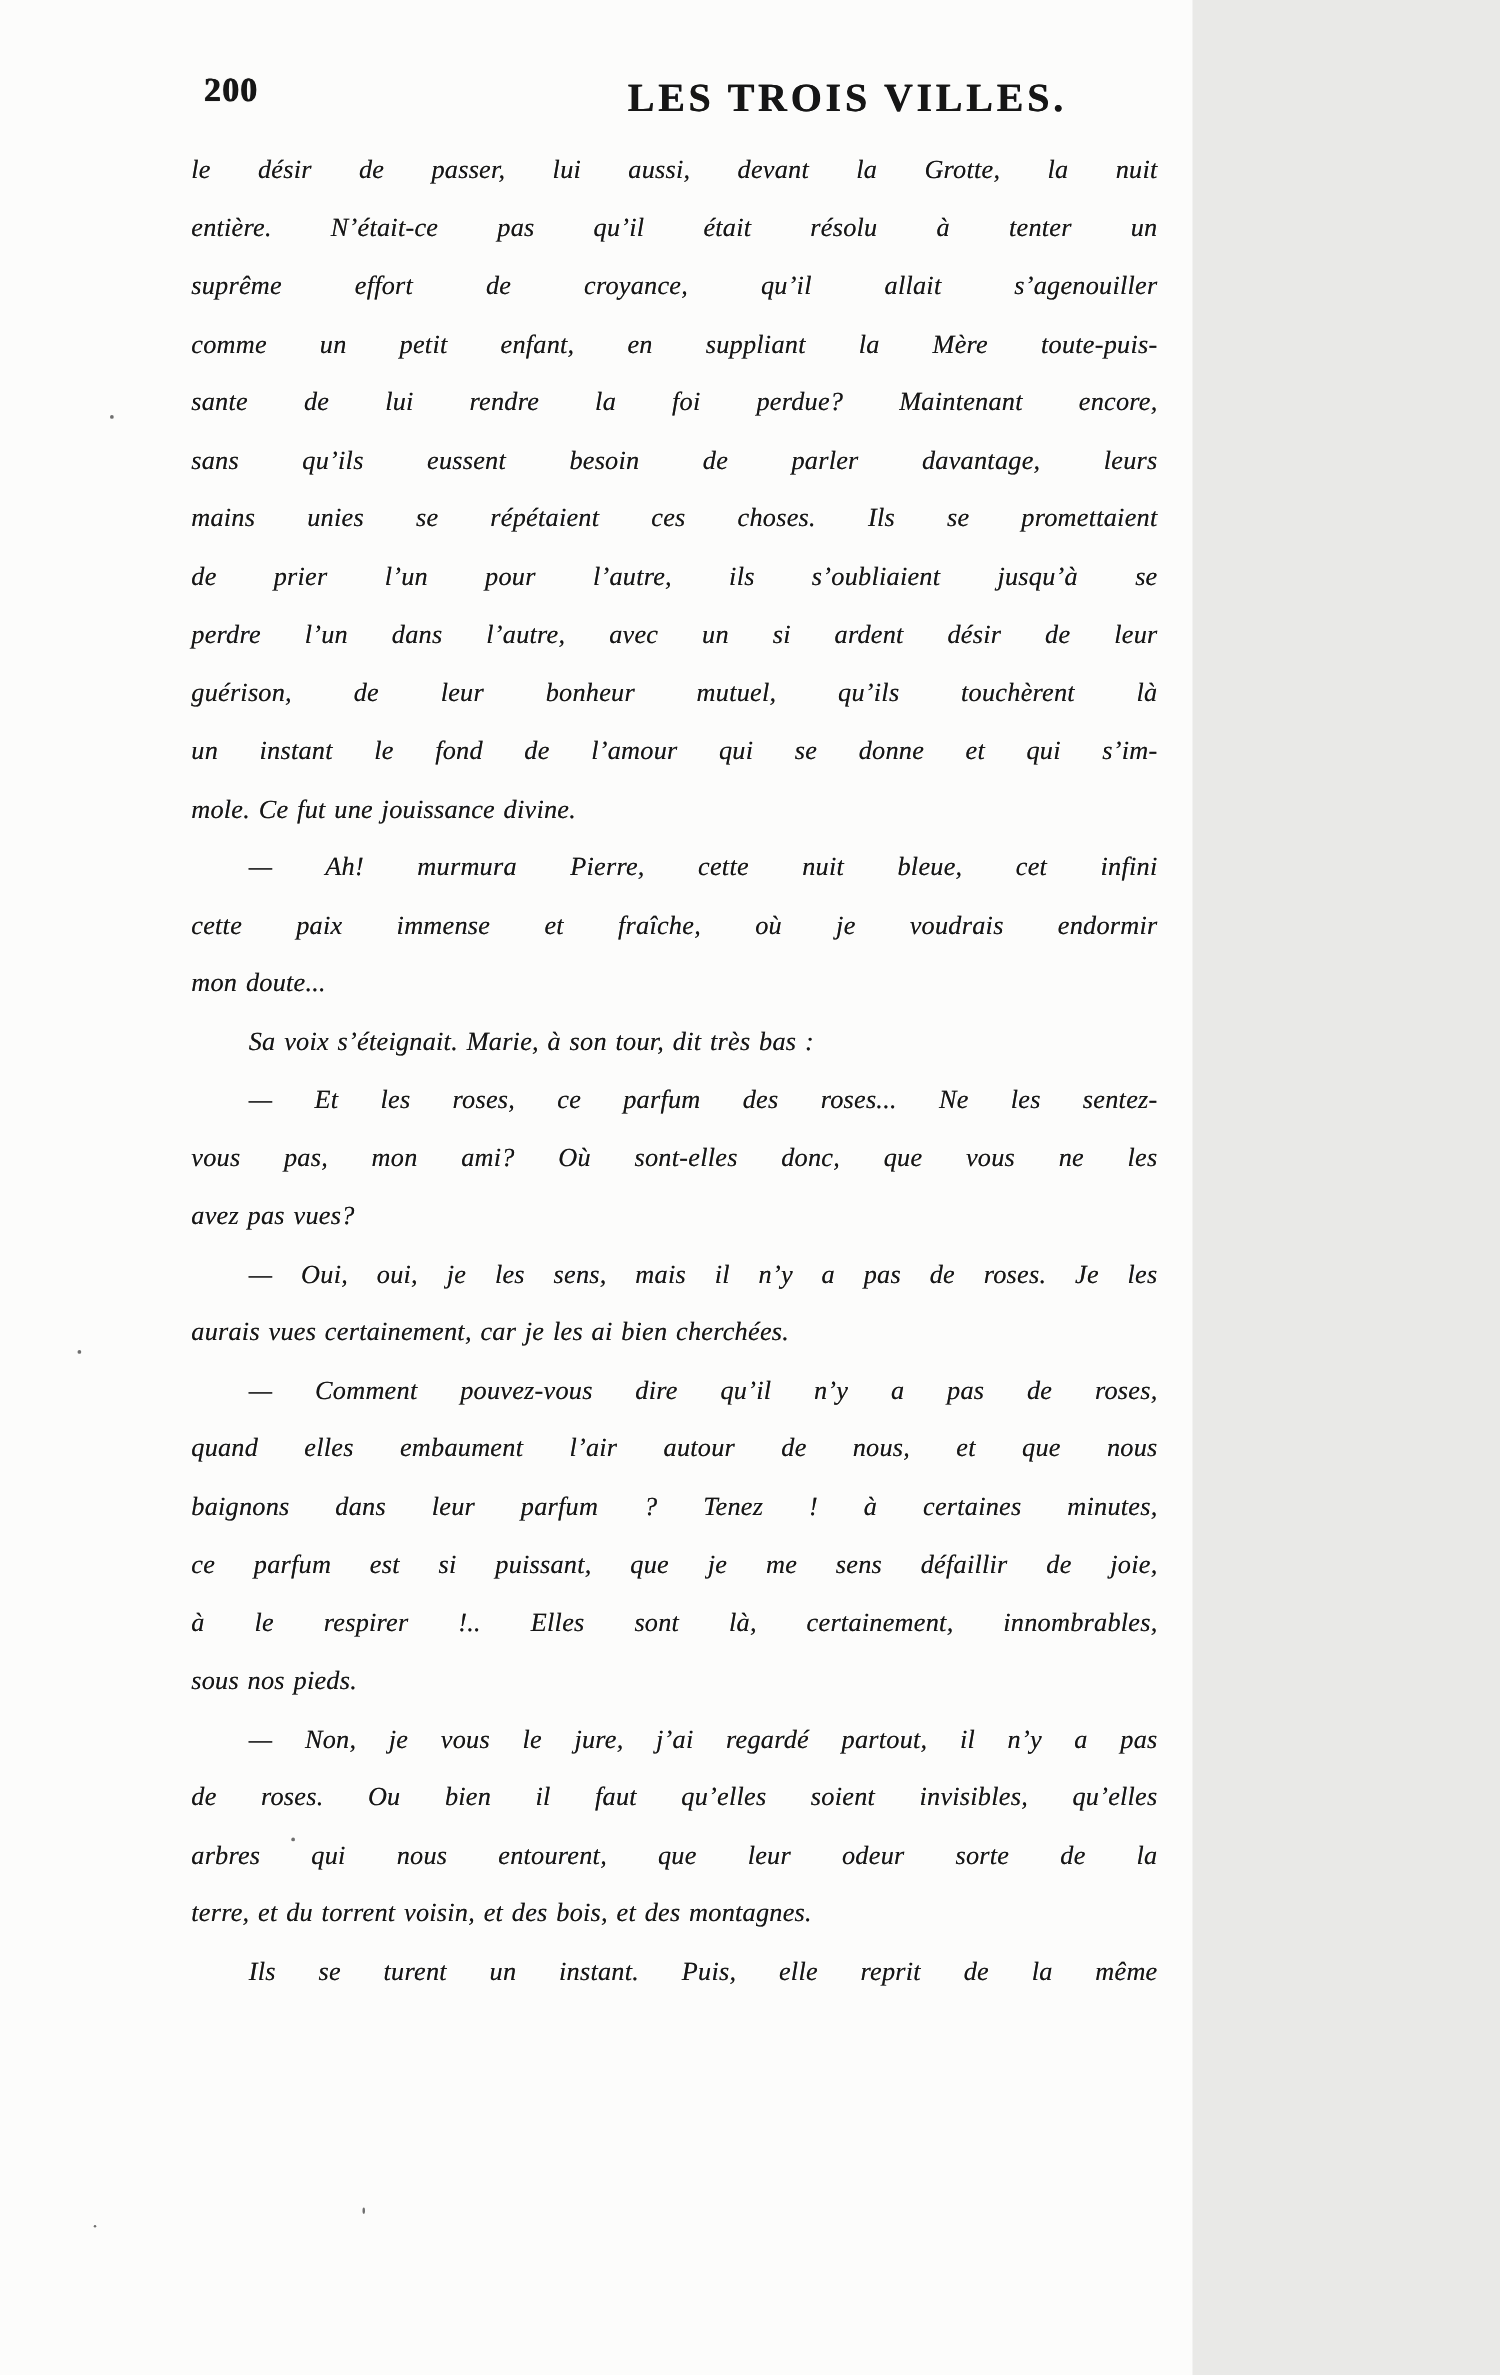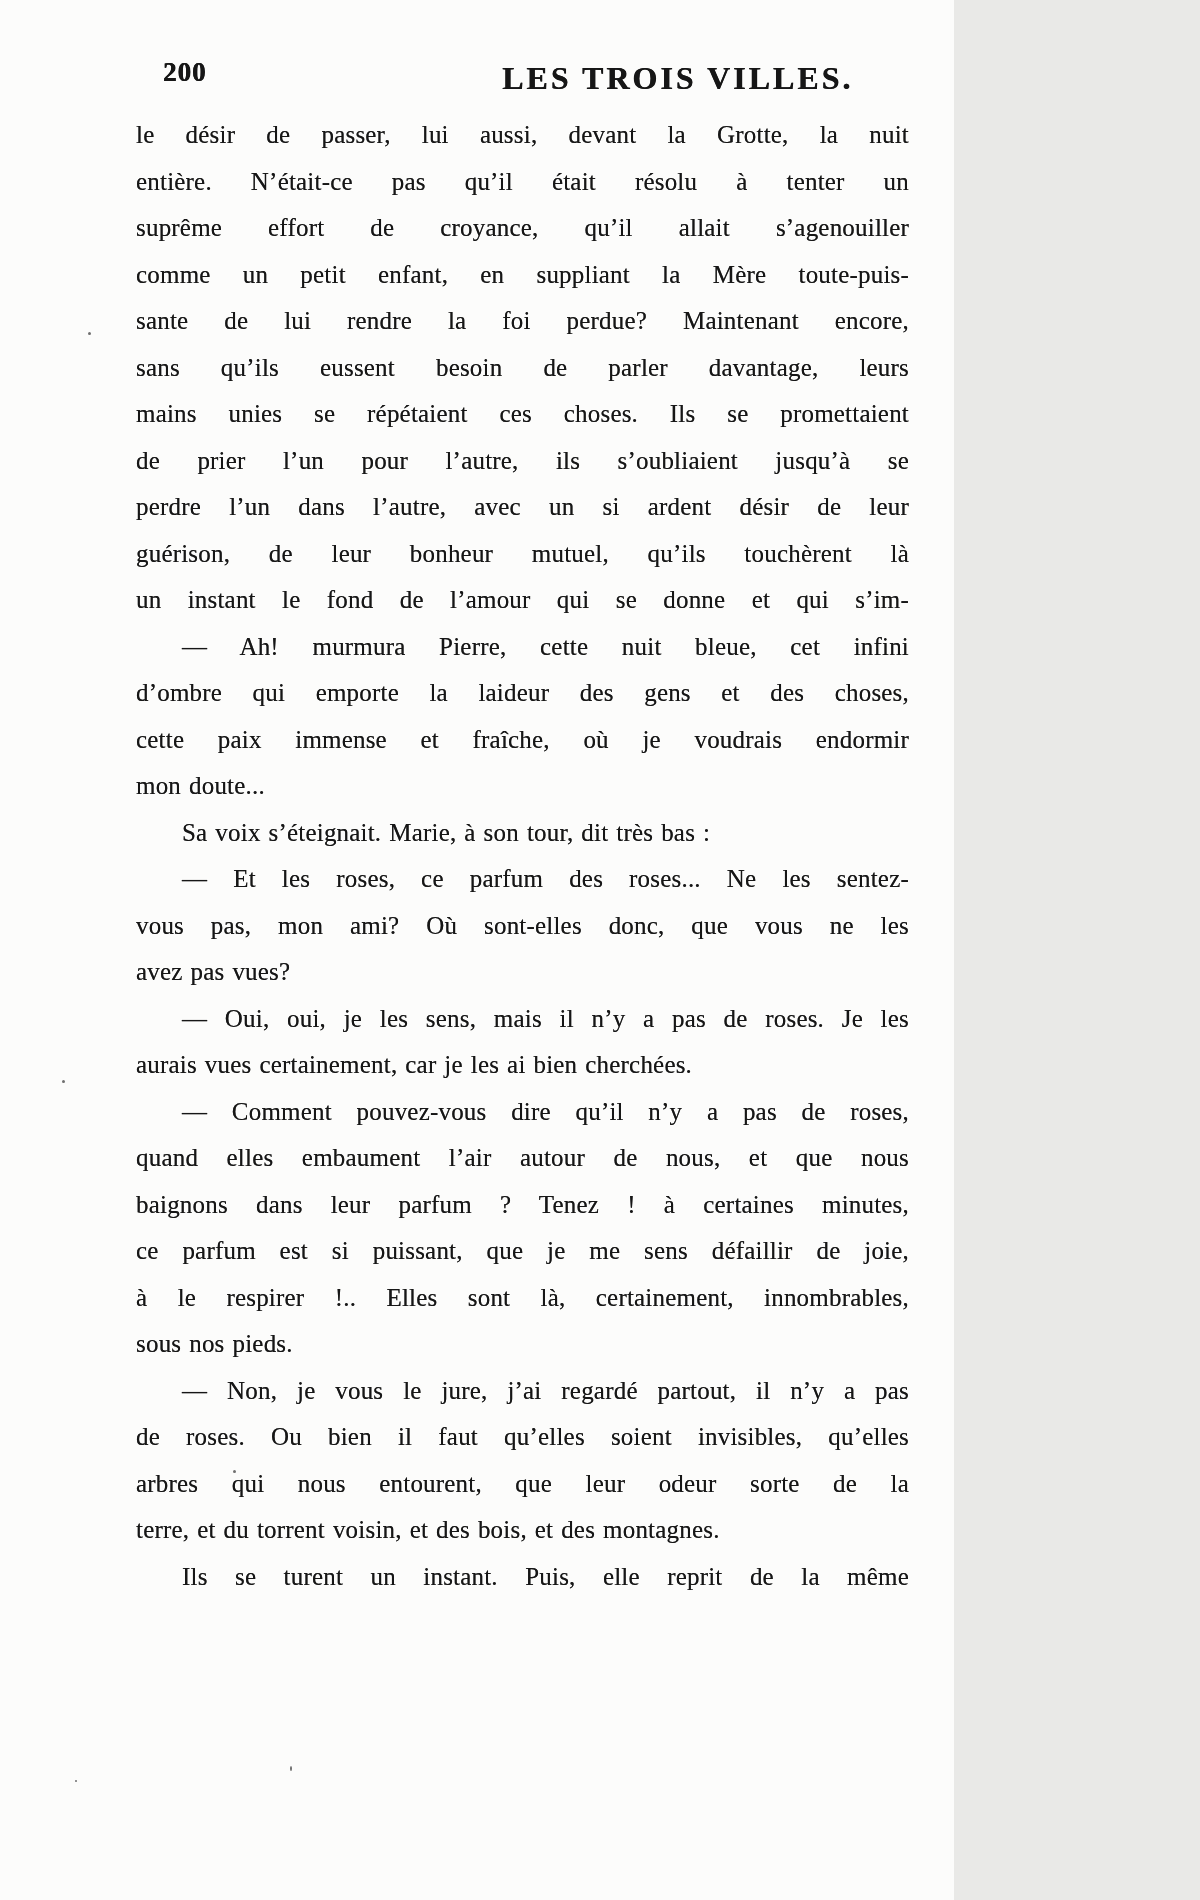--- a/index.html
+++ b/index.html
@@ -22,24 +22,25 @@
     text-shadow:0.6px 0 0 currentColor, 0 0 0.6px rgba(0,0,0,0.7);
   }
   .running-title {
     position:absolute; left:502px; top:62px;
     font-weight:700; font-size:32px; line-height:1;
     letter-spacing:3px;
     text-shadow:0.4px 0 0 currentColor;
     white-space:nowrap;
   }
   .text-block {
-    position:absolute; left:136px; top:112px; width:773px;
-    font-size:25px; line-height:46.5px;
+    position:absolute; left:153px; top:112px; width:773px;
+    font-size:21px; line-height:46.5px;
     letter-spacing:0.2px; word-spacing:1.5px;
     text-shadow:0 0 0.5px rgba(10,10,10,0.65);
+    font-style:italic;
   }
   .line {
     height:46.5px;
     text-align:justify;
     text-align-last:justify;
     white-space:normal;
   }
   .line.last { text-align:left; text-align-last:left; }
   .line.indent { text-indent:46px; }
   .edge-rule { position:absolute; left:1116px; top:0; }
@@ -61,22 +62,22 @@
       <div class="line">entière. N’était-ce pas qu’il était résolu à tenter un</div>
       <div class="line">suprême effort de croyance, qu’il allait s’agenouiller</div>
       <div class="line">comme un petit enfant, en suppliant la Mère toute-puis-</div>
       <div class="line">sante de lui rendre la foi perdue? Maintenant encore,</div>
       <div class="line">sans qu’ils eussent besoin de parler davantage, leurs</div>
       <div class="line">mains unies se répétaient ces choses. Ils se promettaient</div>
       <div class="line">de prier l’un pour l’autre, ils s’oubliaient jusqu’à se</div>
       <div class="line">perdre l’un dans l’autre, avec un si ardent désir de leur</div>
       <div class="line">guérison, de leur bonheur mutuel, qu’ils touchèrent là</div>
       <div class="line">un instant le fond de l’amour qui se donne et qui s’im-</div>
+      <div class="line last">mole. Ce fut une jouissance divine.</div>
       <div class="line indent">— Ah! murmura Pierre, cette nuit bleue, cet infini</div>
-      <div class="line">d’ombre qui emporte la laideur des gens et des choses,</div>
       <div class="line">cette paix immense et fraîche, où je voudrais endormir</div>
       <div class="line last">mon doute...</div>
       <div class="line indent last">Sa voix s’éteignait. Marie, à son tour, dit très bas :</div>
       <div class="line indent">— Et les roses, ce parfum des roses... Ne les sentez-</div>
       <div class="line">vous pas, mon ami? Où sont-elles donc, que vous ne les</div>
       <div class="line last">avez pas vues?</div>
       <div class="line indent">— Oui, oui, je les sens, mais il n’y a pas de roses. Je les</div>
       <div class="line last">aurais vues certainement, car je les ai bien cherchées.</div>
       <div class="line indent">— Comment pouvez-vous dire qu’il n’y a pas de roses,</div>
       <div class="line">quand elles embaument l’air autour de nous, et que nous</div>

